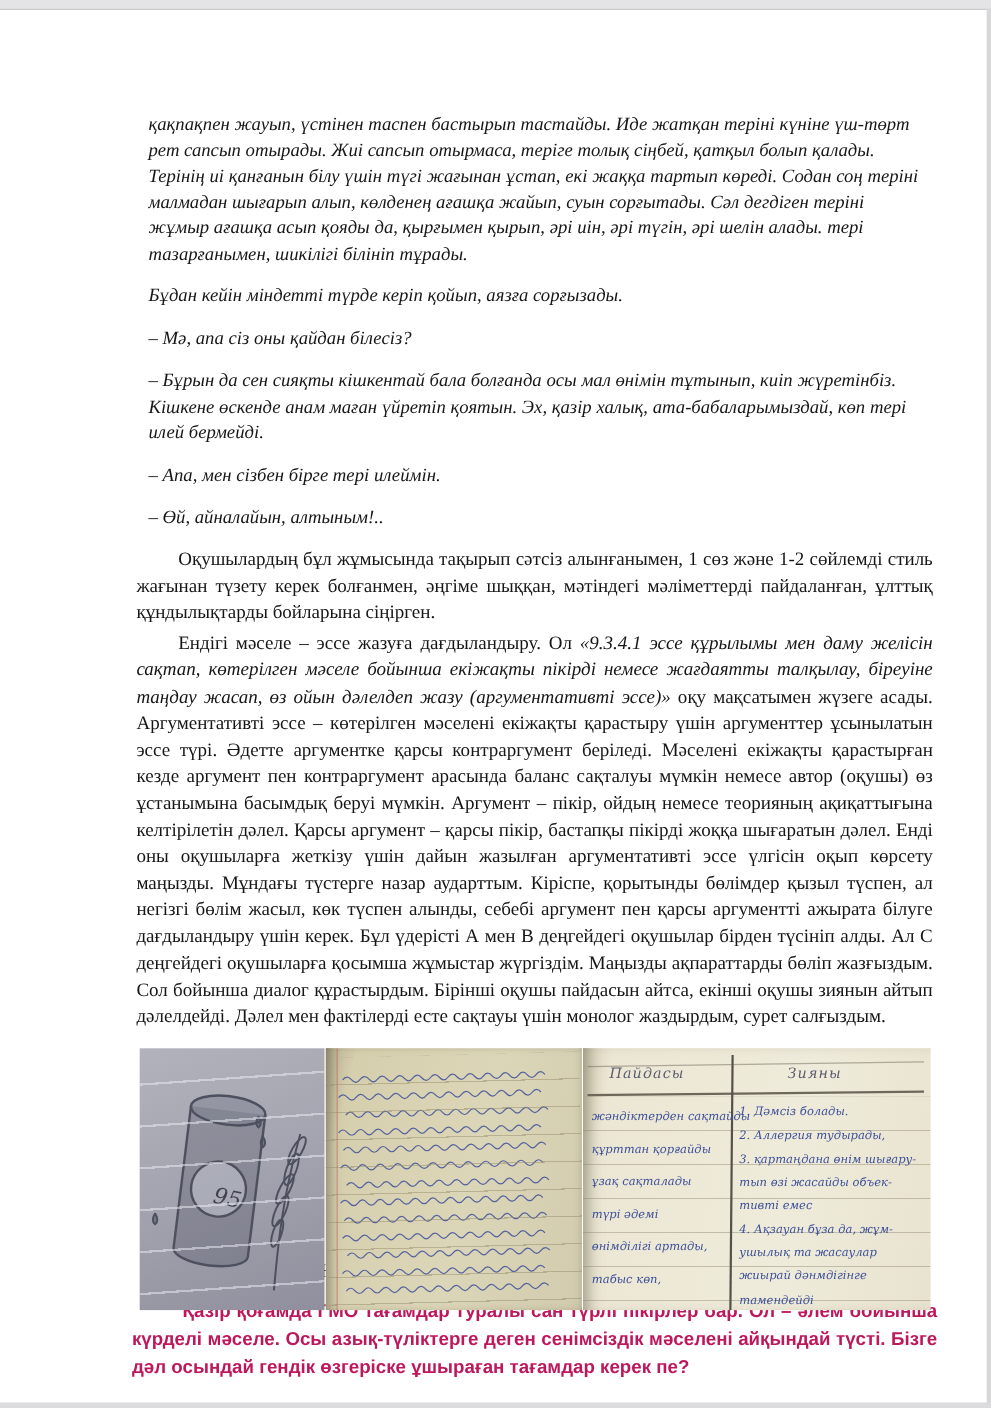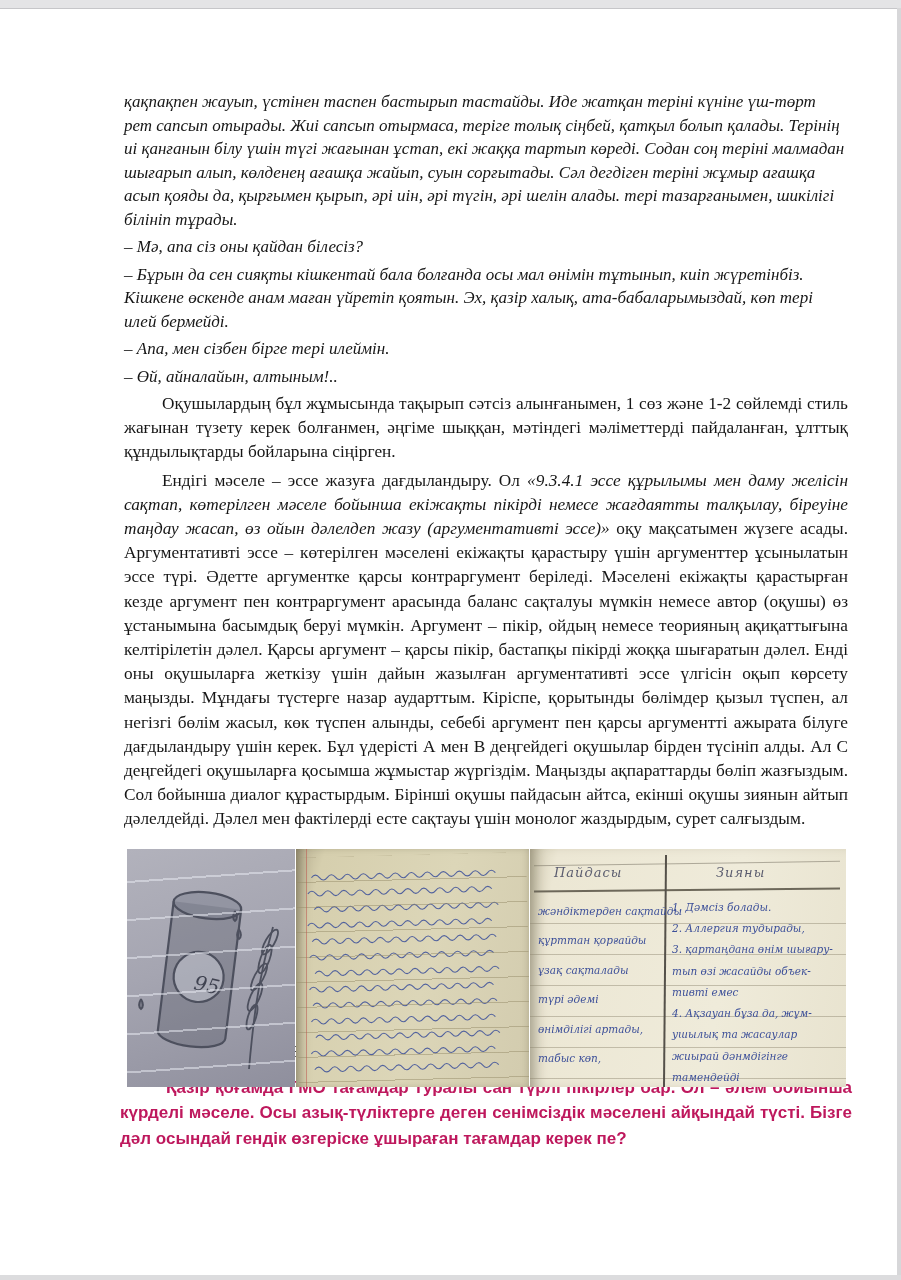--- a/index.html
+++ b/index.html
@@ -8,21 +8,21 @@
     font-family:"Liberation Serif", serif;color:#161616;overflow:hidden;
   }
   .top-strip{position:absolute;left:0;top:0;width:901px;height:8px;background:#e4e4e6;border-bottom:1px solid #c6c6c9;}
   .right-edge{position:absolute;right:0;top:8px;width:4px;height:1272px;background:#d7d7d9;}
   .bottom-edge{position:absolute;left:0;bottom:0;width:901px;height:5px;background:#dcdcde;}
 
   .content{position:absolute;left:120px;top:86px;width:732px;}
 
   
   .story{font-style:italic;font-size:17px;line-height:23.5px;}
-  .story p{margin:4px;}
+  .story p{margin:15px;}
   .story .b{font-weight:normal;}
 
   
   .analysis{font-size:17.3px;line-height:24.2px;text-align:justify;margin:4px;}
   .analysis .indent{display:inline-block;width:38px;}
   .analysis .q{font-style:italic;}
 
   
   .photos{position:relative;height:170px;margin-top:17px;}
   .photo{position:absolute;top:0;height:238px;overflow:hidden;}
@@ -62,20 +62,21 @@
 </style>
 </head>
 <body>
 
 <div class="top-strip"></div>
 
 <div class="content">
 
   <div class="story">
     <p>қақпақпен жауып, үстінен таспен бастырып тастайды. Иде  жатқан теріні күніне үш-төрт рет сапсып отырады. Жиі сапсып отырмаса, теріге толық сіңбей, қатқыл болып қалады. Терінің иі қанғанын білу үшін түгі жағынан ұстап, екі жаққа тартып көреді. Содан соң теріні малмадан шығарып алып, көлденең ағашқа жайып, суын сорғытады. Сәл дегдіген теріні жұмыр ағашқа асып қояды да, қырғымен қырып, әрі иін, әрі түгін, әрі шелін алады. тері тазарғанымен, шикілігі білініп тұрады.</p>
+    <p>Бұдан кейін міндетті түрде керіп қойып, аязға сорғызады.</p>
     <p>– Мә, апа сіз оны қайдан білесіз?</p>
     <p><span class="b">– Бұрын да сен сияқты кішкентай бала болғанда осы мал өнімін тұтынып, киіп жүретінбіз.</span><span> Кішкене өскенде анам маған үйретіп қоятын. Эх, қазір халық, ата-бабаларымыздай, көп тері илей бермейді.</span></p>
     <p>– Апа, мен сізбен бірге тері илеймін.</p>
     <p> – Өй, айналайын, алтыным!..</p>
   </div>
 
   <p class="analysis"><span class="indent"></span><span>Оқушылардың бұл жұмысында тақырып сәтсіз алынғанымен, 1 сөз және 1-2 сөйлемді стиль жағынан түзету керек болғанмен, әңгіме шыққан, мәтіндегі мәліметтерді пайдаланған, ұлттық құндылықтарды бойларына сіңірген.</span></p>
 
   <p class="analysis"><span class="indent"></span><span>Ендігі мәселе – эссе жазуға дағдыландыру. Ол  </span><span class="q">«9.3.4.1 эссе құрылымы мен даму желісін сақтап, көтерілген мәселе бойынша екіжақты пікірді немесе жағдаятты талқылау, біреуіне таңдау жасап, өз ойын дәлелдеп жазу (аргументативті эссе)»</span><span> оқу мақсатымен жүзеге асады. Аргументативті эссе – көтерілген мәселені екіжақты қарастыру үшін аргументтер ұсынылатын эссе түрі. Әдетте аргументке қарсы контраргумент беріледі. Мәселені екіжақты қарастырған кезде аргумент пен контраргумент арасында баланс сақталуы мүмкін немесе автор (оқушы) өз ұстанымына басымдық беруі мүмкін. Аргумент – пікір, ойдың немесе теорияның ақиқаттығына келтірілетін дәлел. Қарсы аргумент – қарсы пікір, бастапқы пікірді жоққа шығаратын дәлел. Енді оны оқушыларға жеткізу үшін дайын жазылған аргументативті эссе үлгісін оқып көрсету маңызды. Мұндағы түстерге назар аударттым. Кіріспе, қорытынды бөлімдер қызыл түспен, ал негізгі бөлім жасыл, көк түспен алынды, себебі аргумент пен қарсы аргументті ажырата білуге дағдыландыру үшін керек. Бұл үдерісті А мен В деңгейдегі оқушылар бірден түсініп алды. Ал С деңгейдегі оқушыларға қосымша жұмыстар жүргіздім. Маңызды ақпараттарды бөліп жазғыздым. Сол бойынша диалог құрастырдым. Бірінші оқушы пайдасын айтса, екінші оқушы зиянын айтып дәлелдейді. Дәлел мен фактілерді есте сақтауы үшін монолог жаздырдым, сурет салғыздым.</span></p>
 

